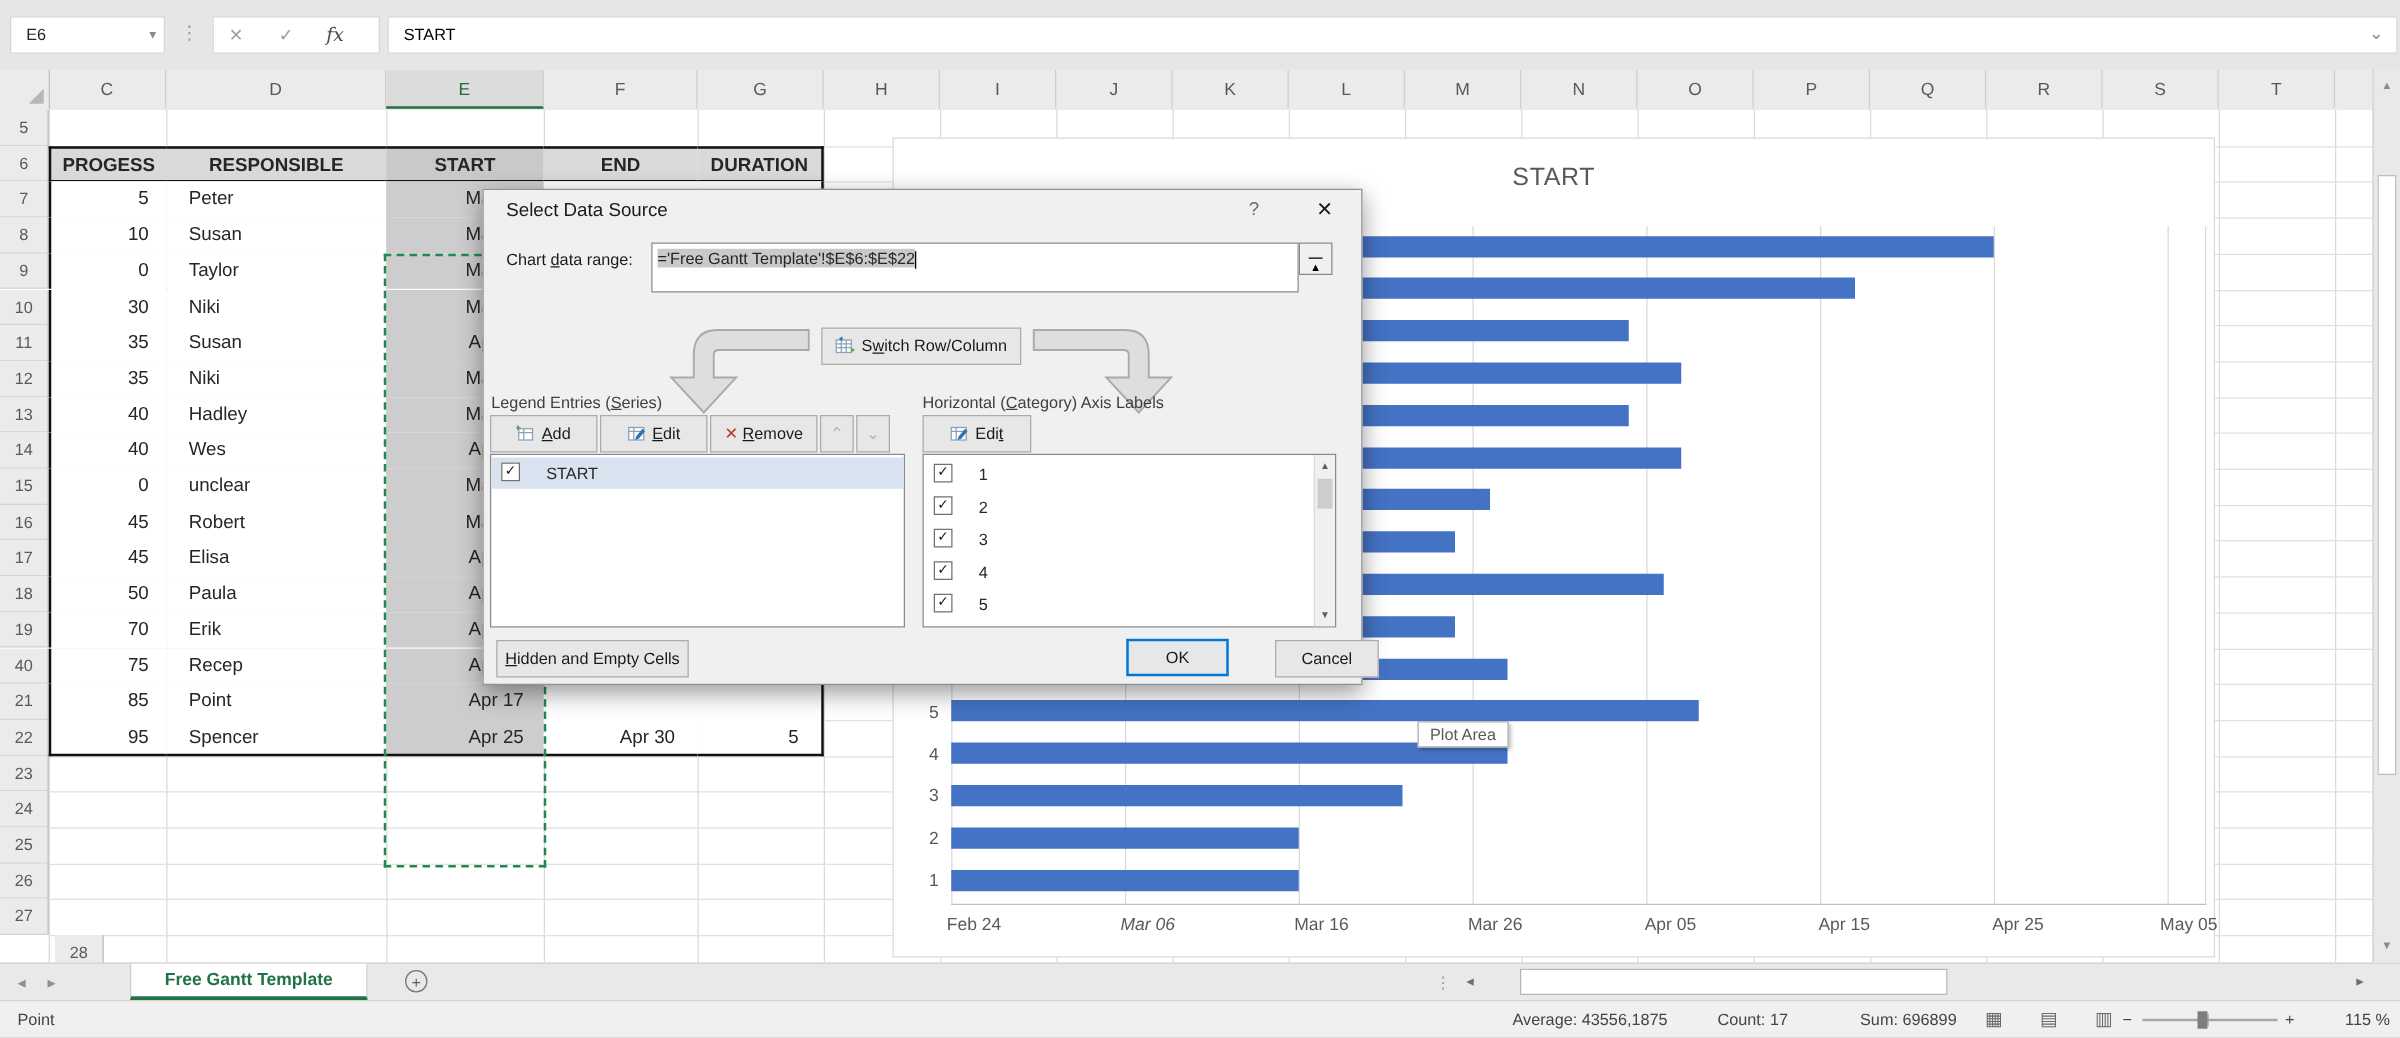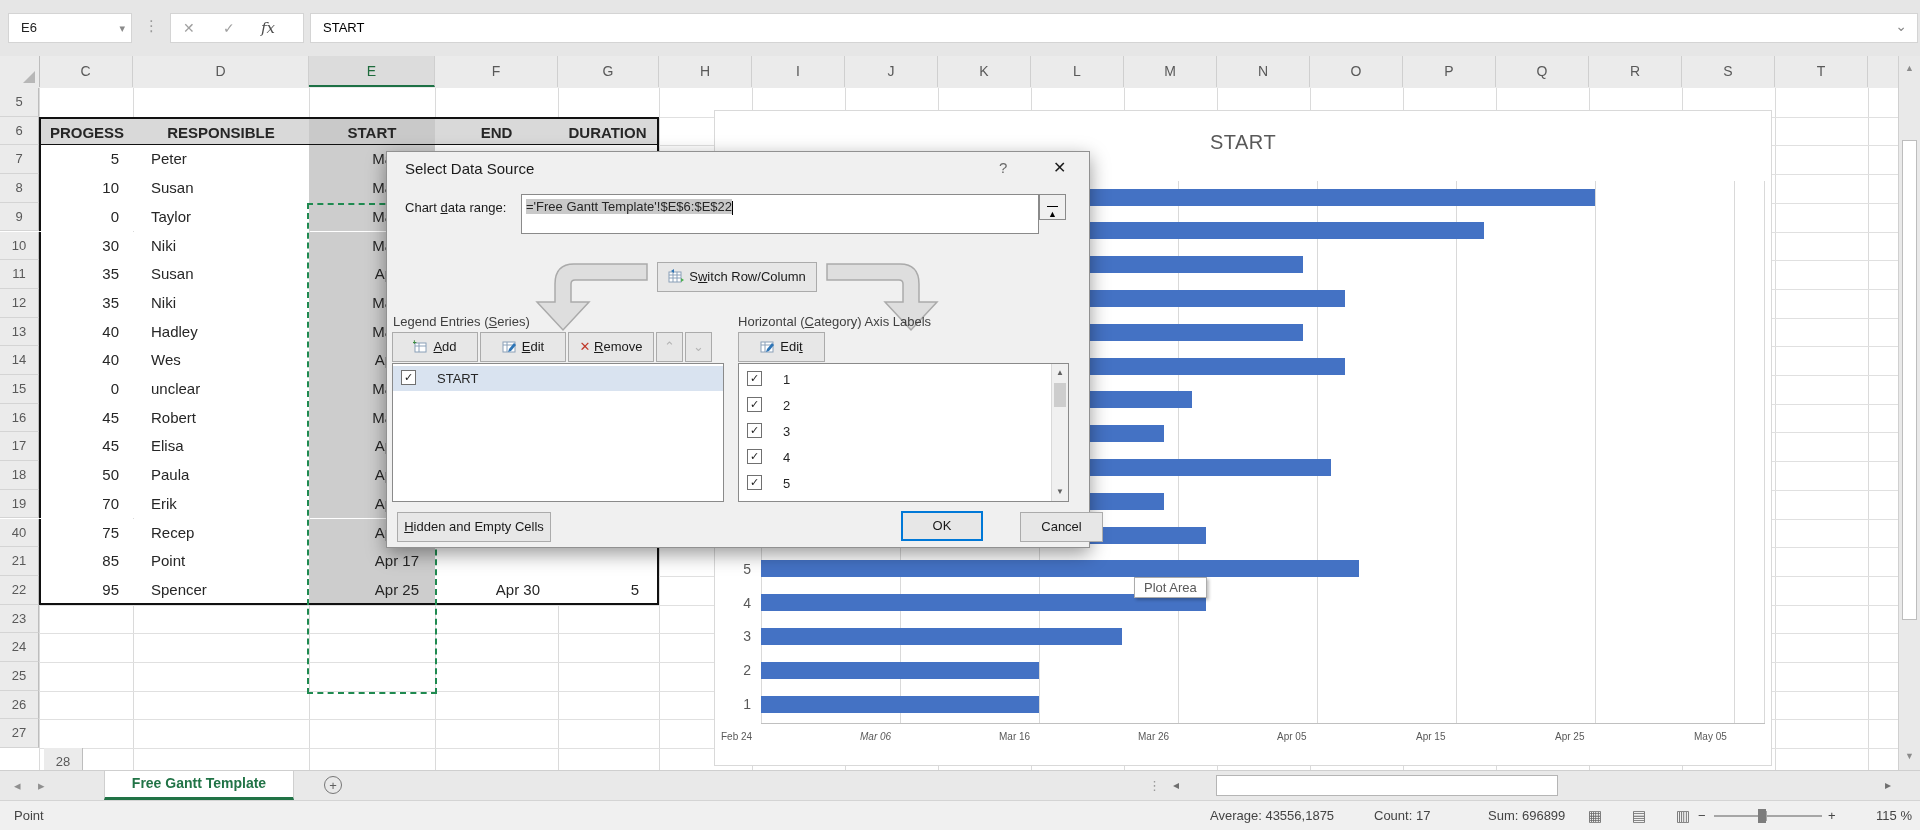--- a/index.html
+++ b/index.html
@@ -42,21 +42,21 @@
   .cell.r{text-align:right;}
   .cell.l{text-align:left;}
   #ants{left:307px;top:115px;width:130px;height:491px;border:2px dashed #1f8a50;z-index:3;box-sizing:border-box;}
   
   #chart{left:714px;top:110px;width:1058px;height:656px;background:#fff;border:1px solid #d9d9d9;z-index:4;box-sizing:border-box;}
   #chart-title{position:absolute;left:0;top:20px;width:100%;text-align:center;font-size:20px;color:#595959;letter-spacing:.5px;}
   .cgrid{position:absolute;top:70px;width:1px;height:542px;background:#d9d9d9;}
   .caxis{position:absolute;left:46px;top:612px;width:1004px;height:1px;background:#c0c0c0;}
   .bar{position:absolute;left:46px;height:17px;background:#4472c4;}
   .catlab{position:absolute;left:0;width:36px;text-align:right;font-size:14px;color:#595959;height:18px;line-height:18px;}
-  .xtick{position:absolute;top:620px;width:80px;text-align:left;font-size:10px;color:#595959;}
+  .xtick{position:absolute;top:620px;width:80px;text-align:right;font-size:14px;color:#595959;}
   #tooltip{position:absolute;left:419px;top:466px;background:#fefefe;border:1px solid #ababab;
       padding:2px 9px;font-size:13px;color:#595959;box-shadow:2px 2px 3px rgba(0,0,0,.25);z-index:6;}
   
   #dialog{left:386px;top:151px;width:704px;height:397px;background:#f0f0f0;border:1px solid #919191;
       box-shadow:0 6px 18px rgba(0,0,0,.4);z-index:10;box-sizing:border-box;font-size:13px;}
   #dlg-title{position:absolute;left:18px;top:8px;font-size:15px;color:#1a1a1a;}
   #dlg-help{position:absolute;left:612px;top:7px;font-size:15px;color:#6a6a6a;}
   #dlg-close{position:absolute;left:666px;top:6px;font-size:16px;color:#1a1a1a;}
   #dlg-rangelabel{position:absolute;left:18px;top:48px;color:#1a1a1a;}
   #dlg-rangebox{position:absolute;left:134px;top:42px;width:518px;height:40px;background:#fff;

